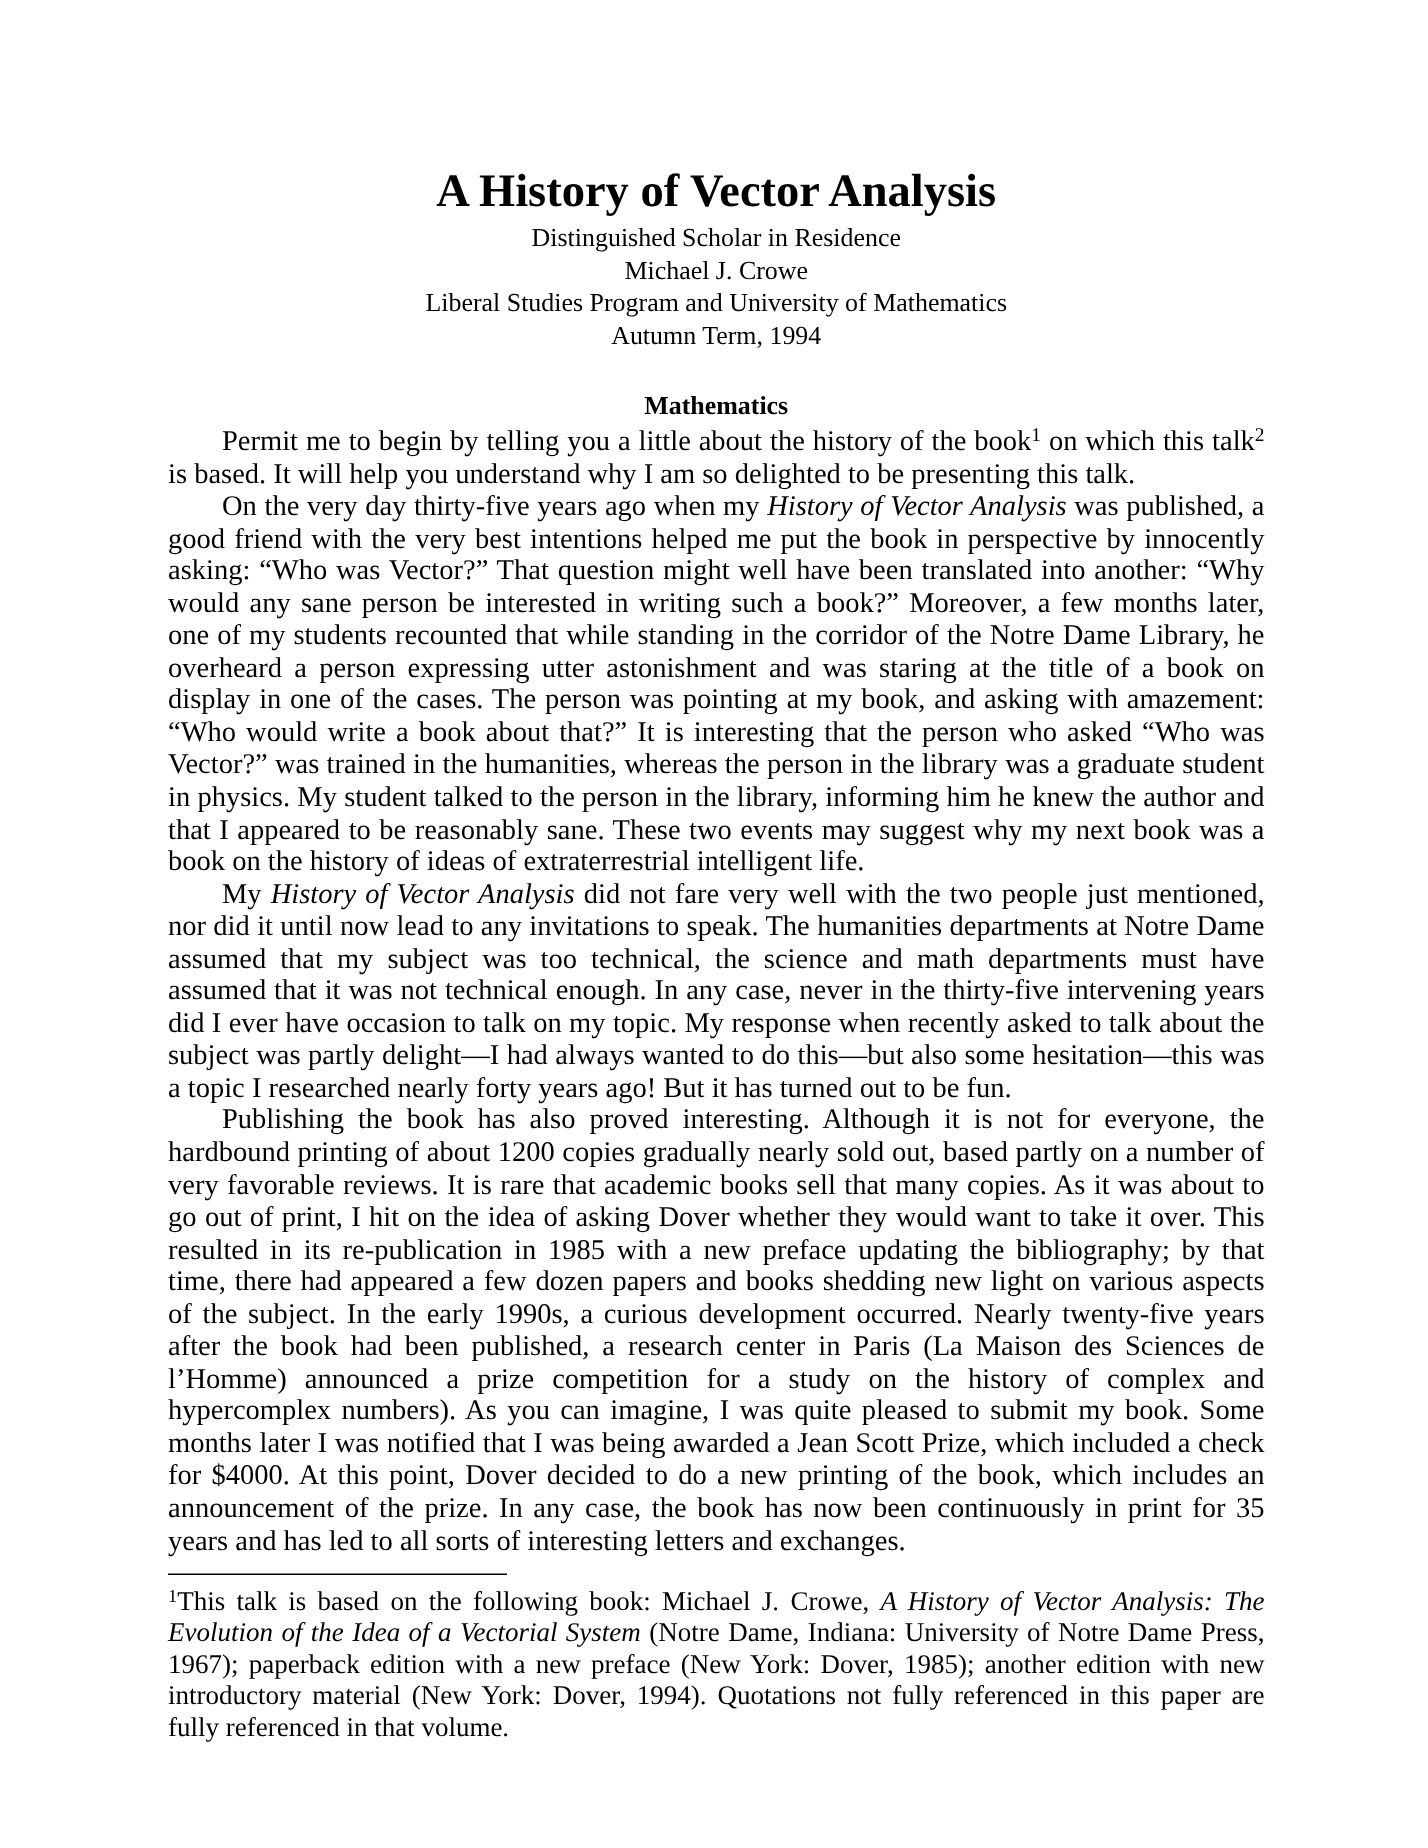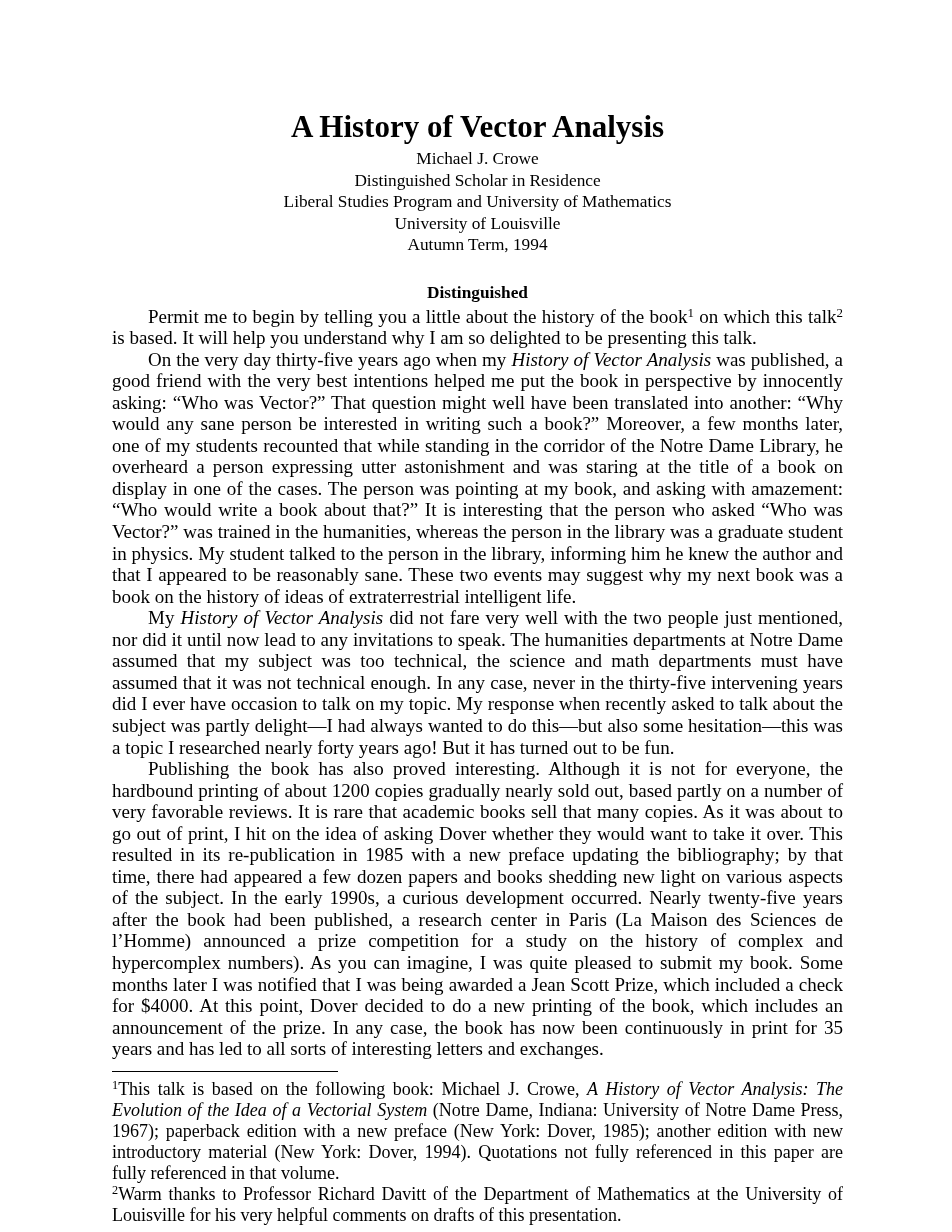--- a/index.html
+++ b/index.html
@@ -73,38 +73,36 @@
 </style>
 </head>
 <body>
 
 <div class="page">
 
   <div class="title">A History of Vector Analysis</div>
 
   <div class="byline">
 
-  <div class="byline-line">Michael J. Crowe</div>
-      <div class="byline-line">Distinguished Scholar in Residence</div>
+  <div class="byline-line">Distinguished Scholar in Residence</div>
+      <div class="byline-line">Michael J. Crowe</div>
       <div class="byline-line">Liberal Studies Program and University of Mathematics</div>
-      <div class="byline-line">University of Louisville</div>
       <div class="byline-line">Autumn Term, 1994</div>
     </div>
 
-  <div class="section-heading">Distinguished</div>
+  <div class="section-heading">Mathematics</div>
 
   <div class="body-text">
 
   <p class="para">Permit me to begin by telling you a little about the history of the book<sup>1</sup> on which this talk<sup>2</sup> is based.  It will help you understand why I am so delighted to be presenting this talk.</p>
       <p class="para">On the very day thirty-five years ago when my <i>History of Vector Analysis</i> was published, a good friend with the very best intentions helped me put the book in perspective by innocently asking:  “Who was Vector?”  That question might well have been translated into another:  “Why would any sane person be interested in writing such a book?”  Moreover, a few months later, one of my students recounted that while standing in the corridor of the Notre Dame Library, he overheard a person expressing utter astonishment and was staring at the title of a book on display in one of the cases.  The person was pointing at my book, and asking with amazement:  “Who would write a book about that?”  It is interesting that the person who asked “Who was Vector?” was trained in the humanities, whereas the person in the library was a graduate student in physics.  My student talked to the person in the library, informing him he knew the author and that I appeared to be reasonably sane.  These two events may suggest why my next book was a book on the history of ideas of extraterrestrial intelligent life.</p>
       <p class="para">My <i>History of Vector Analysis</i> did not fare very well with the two people just mentioned, nor did it until now lead to any invitations to speak.  The humanities departments at Notre Dame assumed that my subject was too technical, the science and math departments must have assumed that it was not technical enough.  In any case, never in the thirty-five intervening years did I ever have occasion to talk on my topic.  My response when recently asked to talk about the subject was partly delight—I had always wanted to do this—but also some hesitation—this was a topic I researched nearly forty years ago!  But it has turned out to be fun.</p>
       <p class="para">Publishing the book has also proved interesting.  Although it is not for everyone, the hardbound printing of about 1200 copies gradually nearly sold out, based partly on a number of very favorable reviews.  It is rare that academic books sell that many copies.  As it was about to go out of print, I hit on the idea of asking Dover whether they would want to take it over.  This resulted in its re-publication in 1985 with a new preface updating the bibliography; by that time, there had appeared a few dozen papers and books shedding new light on various aspects of the subject.  In the early 1990s, a curious development occurred.  Nearly twenty-five years after the book had been published, a research center in Paris (La Maison des Sciences de l’Homme) announced a prize competition for a study on the history of complex and hypercomplex numbers).  As you can imagine, I was quite pleased to submit my book.  Some months later I was notified that I was being awarded a Jean Scott Prize, which included a check for $4000.  At this point, Dover decided to do a new printing of the book, which includes an announcement of the prize.  In any case, the book has now been continuously in print for 35 years and has led to all sorts of interesting letters and exchanges.</p>
     </div>
 
   <hr class="footnote-rule">
 
   <div class="footnotes">
 
   <p class="footnote"><sup>1</sup>This talk is based on the following book:  Michael J. Crowe,  <i>A History of Vector Analysis: The Evolution of the Idea of a Vectorial System</i> (Notre Dame, Indiana:  University of Notre Dame Press, 1967); paperback edition with a new preface (New York:  Dover, 1985); another edition with new introductory material  (New York:  Dover, 1994). Quotations not fully referenced in this paper are fully referenced in that volume.</p>
-      <p class="footnote"><sup>2</sup>Warm thanks to Professor Richard Davitt of the Department of Mathematics at the University of Louisville for his very helpful comments on drafts of this presentation.</p>
     </div>
 
 </div>
 
 </body></html>

